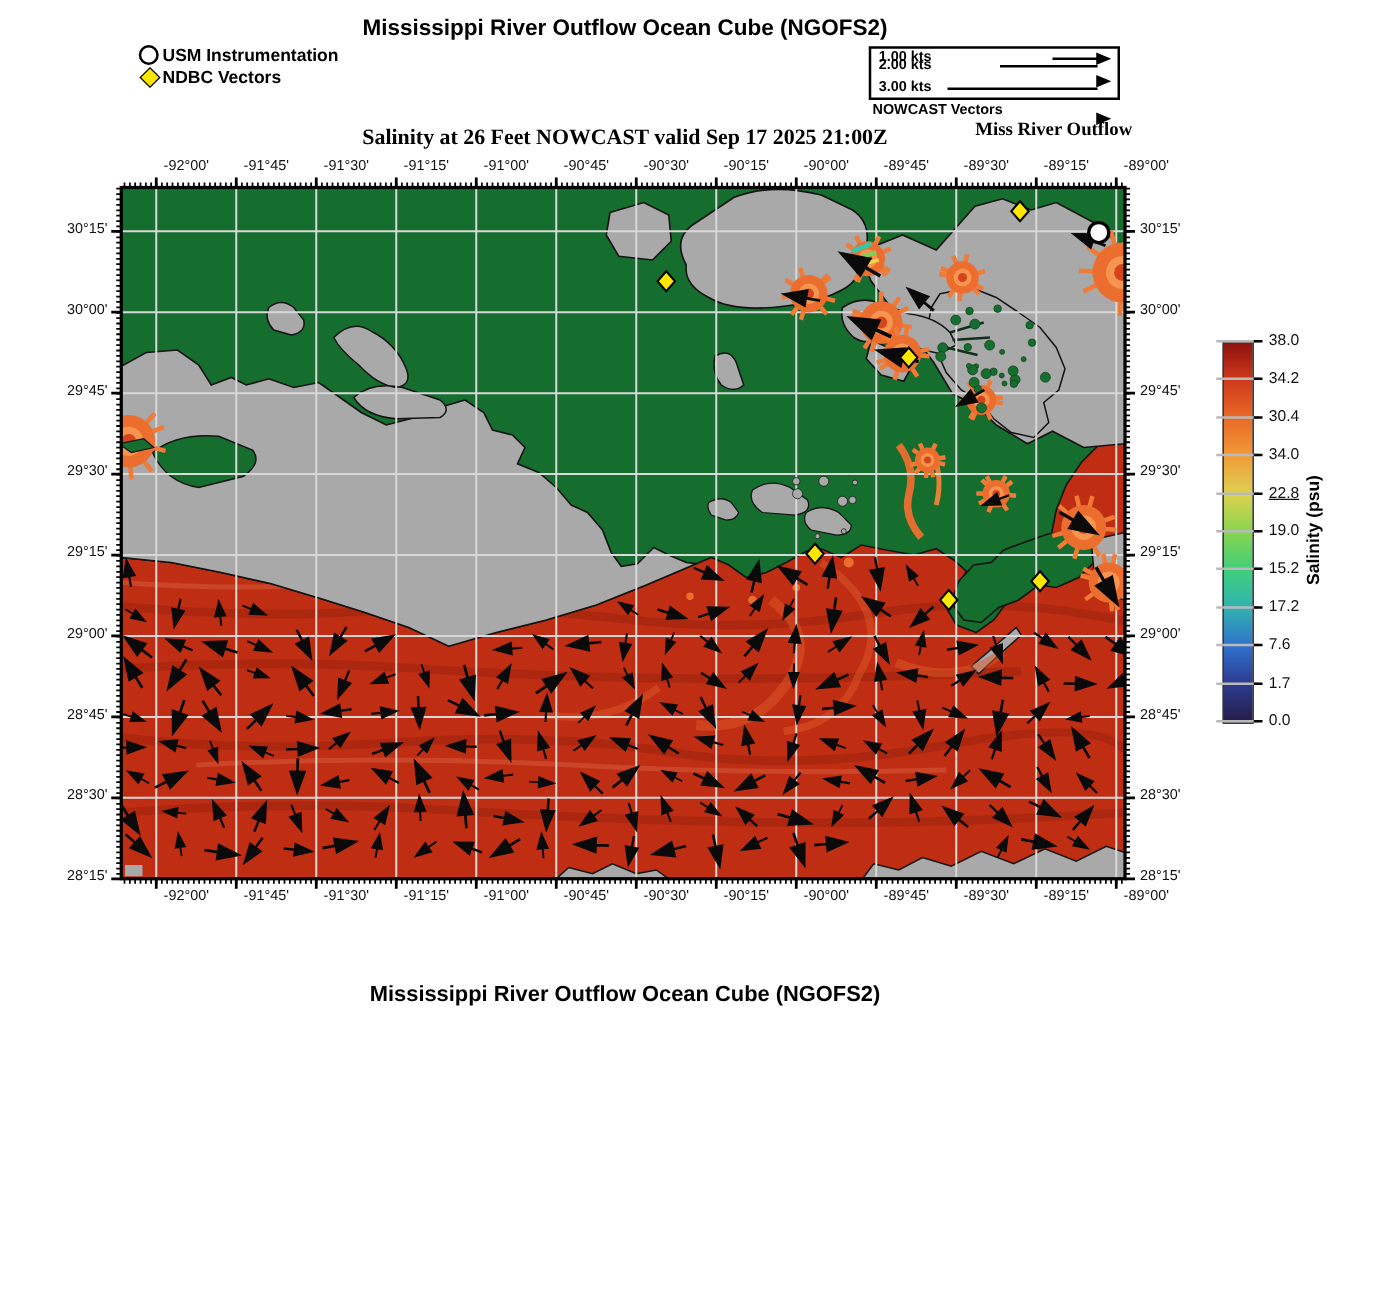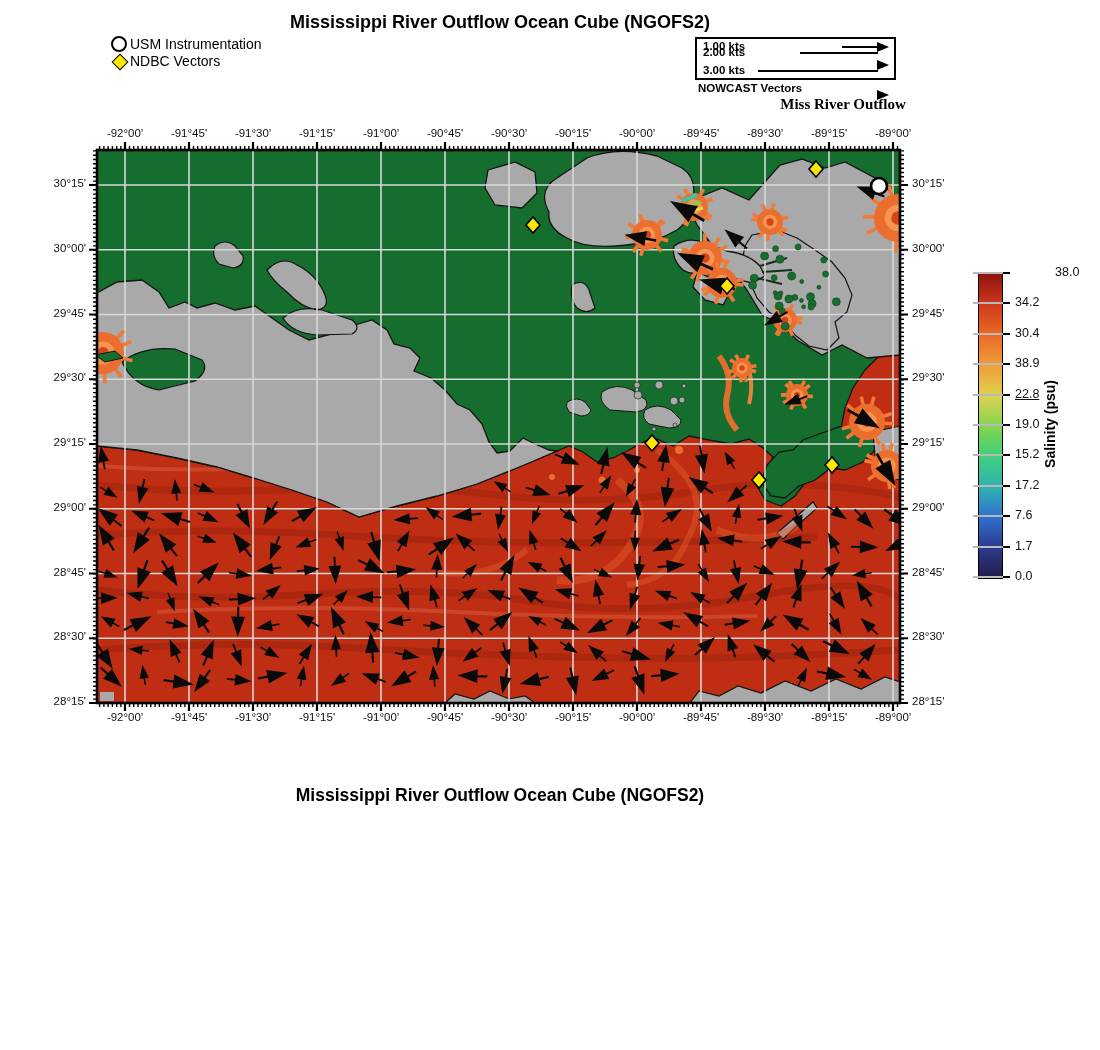--- a/index.html
+++ b/index.html
@@ -4,31 +4,31 @@
 <style>
   html,body{margin:0;padding:0;background:#ffffff;}
   body{width:1100px;height:1050px;position:relative;font-family:"Liberation Sans",sans-serif;color:#000;}
   .abs{position:absolute;}
   #fig{position:relative;width:1100px;height:1050px;overflow:hidden;}
   .fig-title{left:0;top:12px;width:1000px;text-align:center;font-size:18px;font-weight:bold;font-family:"Liberation Sans",sans-serif;}
   .fig-subtitle{left:0;top:99px;width:1000px;text-align:center;font-size:17.5px;font-weight:bold;font-family:"Liberation Serif",serif;}
   .bottom-title{left:0;top:785px;width:1000px;text-align:center;font-size:17.5px;font-weight:bold;font-family:"Liberation Sans",sans-serif;}
   .legend-circle{left:111px;top:36px;width:12px;height:12px;border:2.5px solid #000;border-radius:50%;background:#fff;}
   .legend-diamond{left:114px;top:56px;width:10px;height:10px;background:#FFE800;border:1.6px solid #000;transform:rotate(45deg);}
-  .legend-label{font-size:14px;font-weight:normal;line-height:16px;}
+  .legend-label{font-size:14px;font-weight:bold;line-height:16px;}
   #usm-label{left:130px;top:36px;} #ndbc-label{left:130px;top:53px;}
   .key-box{left:695px;top:37px;width:197px;height:39px;border:2.6px solid #000;background:#fff;}
   .key-row{position:absolute;left:0;width:100%;height:13px;}
   .key-label{position:absolute;left:6px;top:0;font-size:11.5px;font-weight:bold;line-height:13px;text-align:center;}
   .key-arrow-line{position:absolute;right:16px;top:6px;height:1.6px;background:#000;}
   .key-arrow-head{position:absolute;right:5px;top:1px;width:0;height:0;border-left:12px solid #000;border-top:5px solid transparent;border-bottom:5px solid transparent;}
   .key-caption{left:698px;top:82px;font-size:11.5px;font-weight:bold;}
   .region-label{left:743px;top:96px;width:200px;text-align:center;font-size:15px;font-weight:bold;font-family:"Liberation Serif",serif;}
   .tick-label{font-size:11.5px;color:#111;white-space:nowrap;}
-  .xtick{transform:translateX(-50%);}
+  .xtick{transform:translateX(-50%);margin-left:24px;}
   .ytick-l{width:58px;text-align:right;}
   .ytick-r{width:60px;text-align:left;}
   #cbar{left:978px;top:273px;width:23px;height:304px;border:1.6px solid #000;}
   .cbar-line{left:973px;width:34px;height:2px;background:#b9b9b9;}
   .cbar-tick{left:1003px;width:7px;height:2px;background:#000;}
   .cbar-label{left:1015px;font-size:12.5px;color:#111;}
   .cbar-title{left:950px;top:416px;width:200px;text-align:center;font-size:14px;font-weight:bold;transform:rotate(-90deg);}
 </style>
 </head>
 <body>
@@ -55,20 +55,21 @@
     </div>
     <div class="key-row" style="top:25px;">
       <span class="key-label">3.00 kts</span>
       <span class="key-arrow-line" style="width: 120px;"></span>
       <span class="key-arrow-head" style="top:26px;"></span>
     </div>
   </div>
   <div class="abs key-caption">NOWCAST Vectors</div>
   <div class="abs region-label">Miss River Outflow</div>
 
+  <div class="abs fig-subtitle">Salinity at 26 Feet NOWCAST valid Sep 17 2025 21:00Z</div>
 
   <svg id="figsvg" width="1100" height="830" style="position:absolute;left:0;top:0;">
     <defs>
       <clipPath id="mapclip">
           <rect x="0" y="0" width="803" height="553"></rect>
         </clipPath>
     </defs>
     <g transform="translate(97,150)" clip-path="url(#mapclip)">
 
       <rect x="0" y="0" width="803" height="553" fill="#156D2E"></rect>
@@ -630,30 +631,30 @@
     <div class="abs tick-label ytick-l" style="left: 28px; top: 500.75px;">29°00'</div>
     <div class="abs tick-label ytick-r" style="left: 912px; top: 500.75px;">29°00'</div>
     <div class="abs tick-label ytick-l" style="left: 28px; top: 565.5px;">28°45'</div>
     <div class="abs tick-label ytick-r" style="left: 912px; top: 565.5px;">28°45'</div>
     <div class="abs tick-label ytick-l" style="left: 28px; top: 630.25px;">28°30'</div>
     <div class="abs tick-label ytick-r" style="left: 912px; top: 630.25px;">28°30'</div>
     <div class="abs tick-label ytick-l" style="left: 28px; top: 695px;">28°15'</div>
     <div class="abs tick-label ytick-r" style="left: 912px; top: 695px;">28°15'</div>
     <div class="abs cbar-line" style="top: 272px;"></div>
     <div class="abs cbar-tick" style="top: 272px;"></div>
-    <div class="abs cbar-label" style="top: 265px; margin-left: 40px;">38.0</div>
+    <div class="abs cbar-label" style="top: 265px;">38.0</div>
     <div class="abs cbar-line" style="top: 302.4px;"></div>
     <div class="abs cbar-tick" style="top: 302.4px;"></div>
     <div class="abs cbar-label" style="top: 295.4px;">34.2</div>
     <div class="abs cbar-line" style="top: 332.8px;"></div>
     <div class="abs cbar-tick" style="top: 332.8px;"></div>
     <div class="abs cbar-label" style="top: 325.8px;">30.4</div>
     <div class="abs cbar-line" style="top: 363.2px;"></div>
     <div class="abs cbar-tick" style="top: 363.2px;"></div>
-    <div class="abs cbar-label" style="top: 356.2px;">38.9</div>
+    <div class="abs cbar-label" style="top: 356.2px;">34.0</div>
     <div class="abs cbar-line" style="top: 393.6px;"></div>
     <div class="abs cbar-tick" style="top: 393.6px;"></div>
     <div class="abs cbar-label" style="top: 386.6px; text-decoration: underline;">22.8</div>
     <div class="abs cbar-line" style="top: 424px;"></div>
     <div class="abs cbar-tick" style="top: 424px;"></div>
     <div class="abs cbar-label" style="top: 417px;">19.0</div>
     <div class="abs cbar-line" style="top: 454.4px;"></div>
     <div class="abs cbar-tick" style="top: 454.4px;"></div>
     <div class="abs cbar-label" style="top: 447.4px;">15.2</div>
     <div class="abs cbar-line" style="top: 484.8px;"></div>

